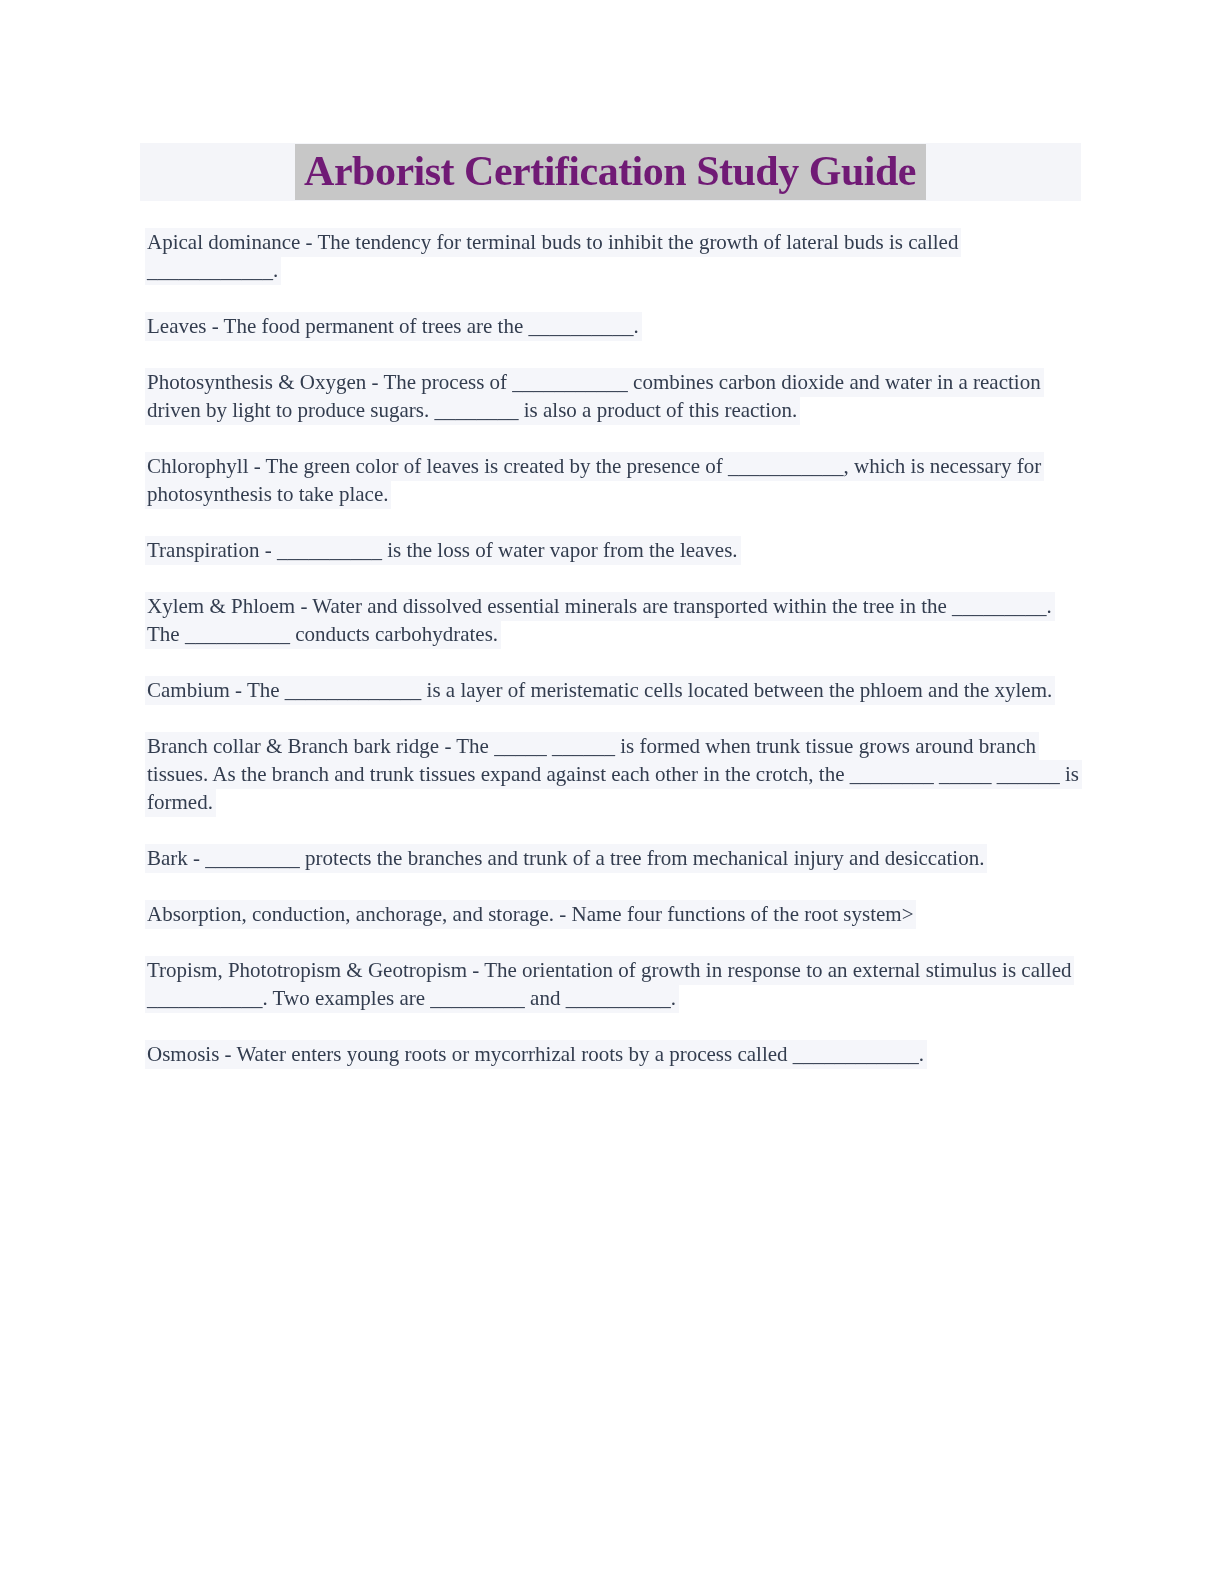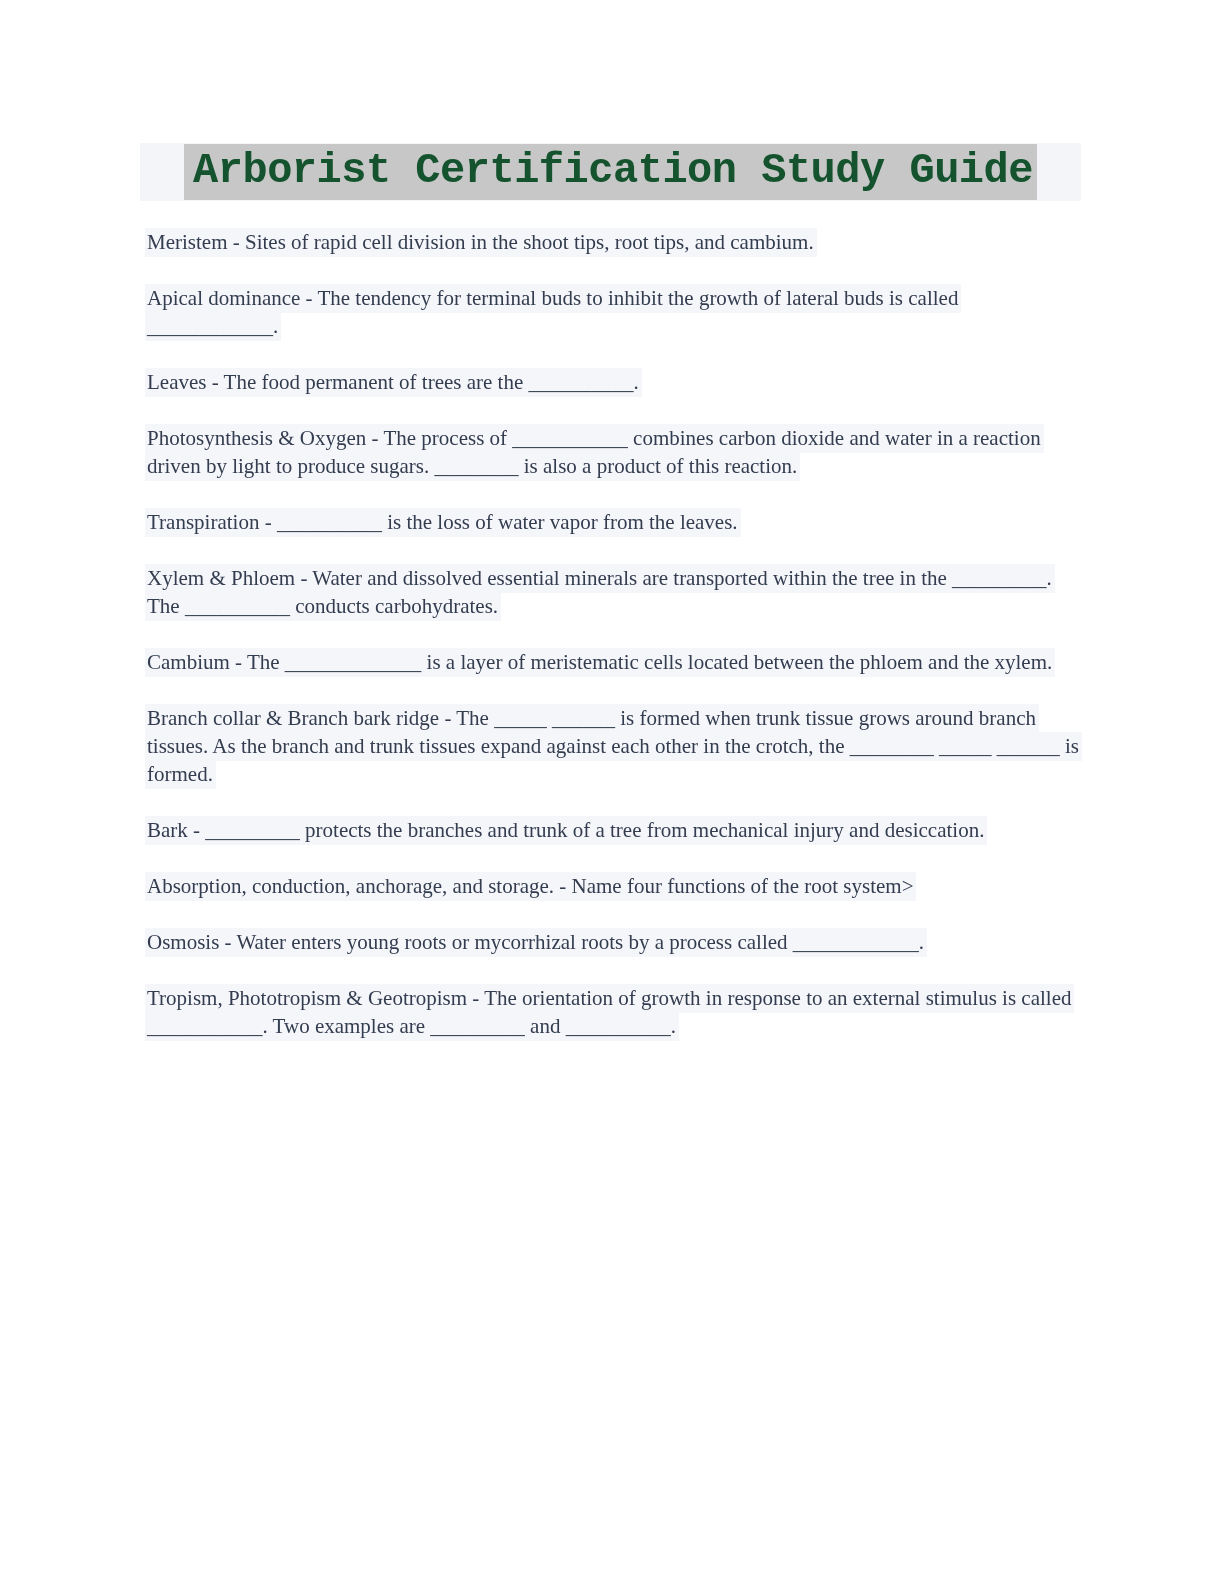--- a/index.html
+++ b/index.html
@@ -29,26 +29,25 @@
     height: 58px;
     display: flex;
     align-items: center;
     justify-content: center;
   }
 
   .title-text {
     font-size: 42px;
     font-weight: 700;
     letter-spacing: -0.5px;
-    color: #14532d;
+    color: #701a75;
     background: #c7c7c7;
-    padding: 6px 4px 8px 9px;
+    padding: 6px 10px 8px 9px;
     line-height: 1;
     white-space: nowrap;
-    font-family: Liberation Mono, monospace;
   }
 
   .content {
     margin: 27px 143px 0 145px;
   }
 
   .para {
     font-size: 21px;
     line-height: 28px;
     margin-bottom: 28px;
@@ -67,27 +66,27 @@
 </head>
 <body>
 
 <div class="page">
 
   <div class="title-band">
     <h1 class="title-text">Arborist Certification Study Guide</h1>
   </div>
 
   <div class="content">
-    <p class="para"><span class="hl">Meristem - Sites of rapid cell division in the shoot tips, root tips, and cambium.</span></p>
     <p class="para"><span class="hl">Apical dominance - The tendency for terminal buds to inhibit the growth of lateral buds is called ____________.</span></p>
     <p class="para"><span class="hl">Leaves - The food permanent of trees are the __________.</span></p>
     <p class="para"><span class="hl">Photosynthesis &amp; Oxygen - The process of ___________ combines carbon dioxide and water in a reaction driven by light to produce sugars. ________ is also a product of this reaction.</span></p>
+    <p class="para"><span class="hl">Chlorophyll - The green color of leaves is created by the presence of ___________, which is necessary for photosynthesis to take place.</span></p>
     <p class="para"><span class="hl">Transpiration - __________ is the loss of water vapor from the leaves.</span></p>
     <p class="para"><span class="hl">Xylem &amp; Phloem - Water and dissolved essential minerals are transported within the tree in the _________. The __________ conducts carbohydrates.</span></p>
     <p class="para"><span class="hl">Cambium - The _____________ is a layer of meristematic cells located between the phloem and the xylem.</span></p>
     <p class="para"><span class="hl">Branch collar &amp; Branch bark ridge - The _____ ______ is formed when trunk tissue grows around branch tissues. As the branch and trunk tissues expand against each other in the crotch, the ________ _____ ______ is formed.</span></p>
     <p class="para"><span class="hl">Bark - _________ protects the branches and trunk of a tree from mechanical injury and desiccation.</span></p>
     <p class="para"><span class="hl">Absorption, conduction, anchorage, and storage. - Name four functions of the root system&gt;</span></p>
+    <p class="para"><span class="hl">Tropism, Phototropism &amp; Geotropism - The orientation of growth in response to an external stimulus is called ___________. Two examples are _________ and __________.</span></p>
     <p class="para"><span class="hl">Osmosis - Water enters young roots or mycorrhizal roots by a process called ____________.</span></p>
-    <p class="para"><span class="hl">Tropism, Phototropism &amp; Geotropism - The orientation of growth in response to an external stimulus is called ___________. Two examples are _________ and __________.</span></p>
   </div>
 
 </div>
 
 </body></html>

